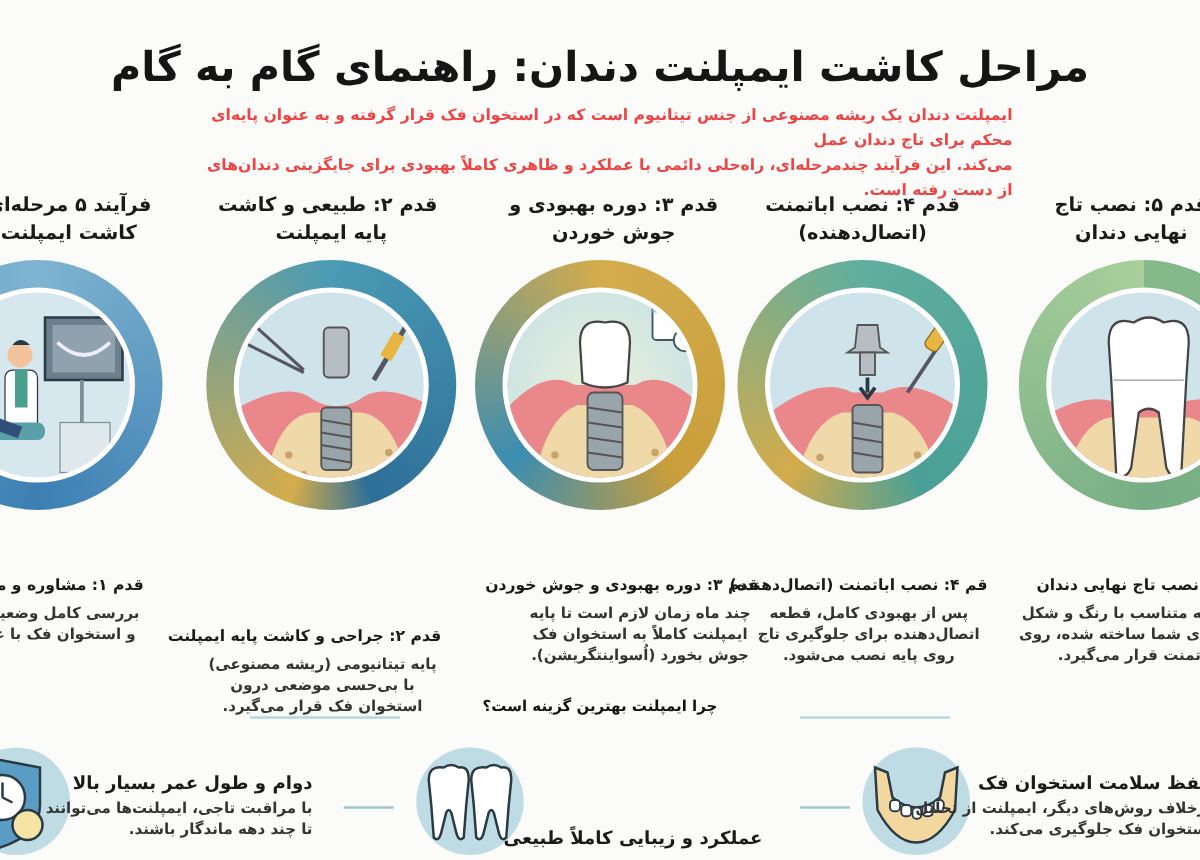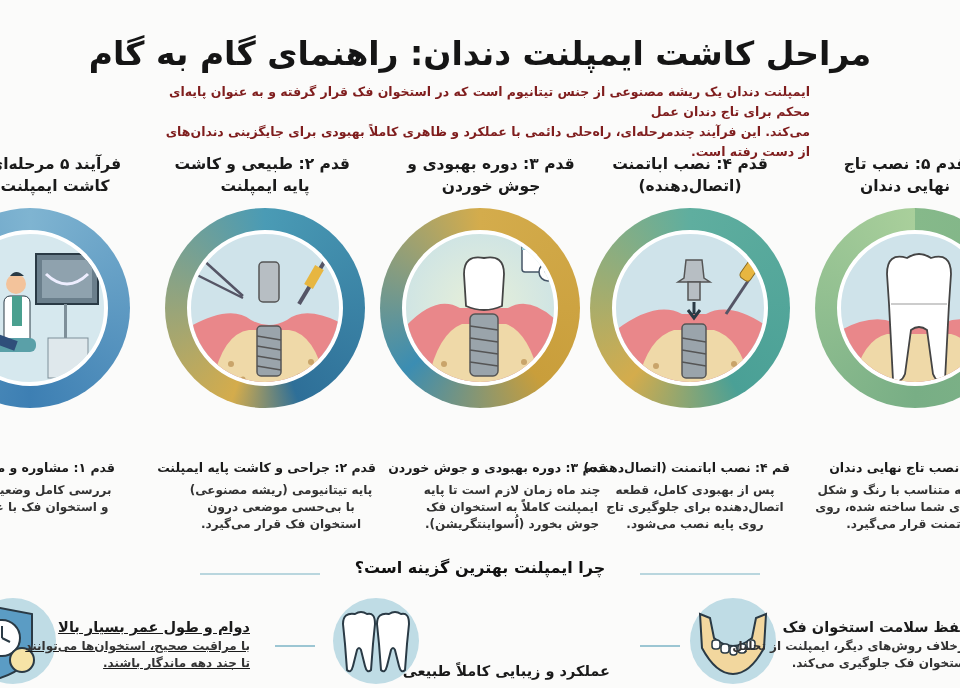--- a/index.html
+++ b/index.html
@@ -6,21 +6,21 @@
     html, body { width: 960px; height: 688px; overflow: hidden; background: #fbfbfa; }
     body { font-family: "DejaVu Sans", sans-serif; color: #1a1a1a; position: relative; }
     .rtl { direction: rtl; }
 
     .title {
       position: absolute; left: 0; top: 34px; width: 960px; text-align: center;
       font-size: 33px; font-weight: bold; color: #151515; letter-spacing: -0.5px;
     }
     .intro {
       position: absolute; left: 150px; top: 82px; width: 660px; text-align: right;
-      font-size: 12.5px; font-weight: bold; line-height: 20px; color: #7f1d1d;
+      font-size: 12.5px; font-weight: bold; line-height: 20px; color: #ef4444;
     }
 
     .step-title {
       position: absolute; top: 153px; text-align: center;
       font-size: 15.5px; font-weight: bold; line-height: 22px; color: #1a1a1a; white-space: nowrap;
     }
 
     .ring {
       position: absolute; border-radius: 50%;
       width: 200px; height: 200px; top: 208px;
@@ -31,21 +31,21 @@
     }
 
     .step-desc {
       position: absolute; top: 458px; text-align: right; width: 190px;
     }
     .step-desc .h { font-size: 12.5px; font-weight: bold; line-height: 20px; white-space: nowrap; }
     .step-desc .b { font-size: 12px; font-weight: bold; line-height: 17px; color: #333; margin-top: 4px; text-align: center; }
 
     .why-title {
       position: absolute; top: 558px; left: 0; width: 960px; text-align: center;
-      font-size: 16px; font-weight: bold; color: #111;
+      font-size: 12px; font-weight: bold; color: #111;
     }
     .why-line { position: absolute; top: 573px; height: 2px; background: #b9d6de; }
 
     .benefit { position: absolute; top: 598px; height: 88px; }
     .benefit .icon-circle {
       position: absolute; width: 86px; height: 86px; border-radius: 50%; background: #bfdce5; top: 0;
     }
     .benefit .text { position: absolute; top: 18px; text-align: right; direction: rtl; }
     .benefit .text .h { font-size: 14.5px; font-weight: bold; line-height: 22px; white-space: nowrap; }
     .benefit .text .b { font-size: 12px; font-weight: bold; line-height: 17px; color: #333; white-space: nowrap; }
@@ -176,21 +176,21 @@
       <path d="M46 40 Q46 18 66 24 Q78 16 90 24 Q110 18 110 40 L108 70 L104 146 Q96 150 92 140 L86 96 Q78 90 70 96 L64 140 Q60 150 52 146 L48 70 Z" fill="#fff" stroke="#444" stroke-width="1.8"></path>
       <path d="M50 70 L106 70" stroke="#999" stroke-width="1"></path>
     </svg>
   </div>
 </div>
 
 <div class="step-desc rtl" style="left:-75px;">
   <div class="h">قدم ۱: مشاوره و معاینه</div>
   <div class="b">بررسی کامل وضعیت دهان، لثه و استخوان فک با عکس‌برداری</div>
 </div>
-<div class="step-desc rtl" style="left:186px;">
+<div class="step-desc rtl" style="left:163px;margin-top:41px;">
   <div class="h">قدم ۲: جراحی و کاشت پایه ایمپلنت</div>
   <div class="b">پایه تیتانیومی (ریشه مصنوعی) با بی‌حسی موضعی درون استخوان فک قرار می‌گیرد.</div>
 </div>
 <div class="step-desc rtl" style="left:417px;">
   <div class="h">قدم ۳: دوره بهبودی و جوش خوردن</div>
   <div class="b">چند ماه زمان لازم است تا پایه ایمپلنت کاملاً به استخوان فک جوش بخورد (اُسواینتگریشن).</div>
 </div>
 <div class="step-desc rtl" style="left:600px;">
   <div class="h">قم ۴: نصب اباتمنت (اتصال‌دهنده)</div>
   <div class="b">پس از بهبودی کامل، قطعه اتصال‌دهنده برای جلوگیری تاج روی پایه نصب می‌شود.</div>
@@ -206,23 +206,23 @@
 
 <div class="benefit" style="left:0;width:320px;">
   <div class="icon-circle" style="left:-30px;">
     <svg width="86" height="86" viewBox="0 0 86 86">
       <path d="M30 10 L62 16 L62 46 Q62 70 30 80 Q2 70 2 46 L2 16 Z" fill="#5b9cc4" stroke="#2a3a45" stroke-width="2"></path>
       <circle cx="32" cy="40" r="18" fill="#fff" stroke="#2a3a45" stroke-width="2"></circle>
       <path d="M32 40 L32 28 M32 40 L40 44" stroke="#2a3a45" stroke-width="2"></path>
       <circle cx="52" cy="62" r="12" fill="#f6e3a6" stroke="#2a3a45" stroke-width="2"></circle>
     </svg>
   </div>
-  <div class="text" style="right:70px;text-decoration:underline;">
+  <div class="text" style="right:70px;">
     <div class="h">دوام و طول عمر بسیار بالا</div>
-    <div class="b">با مراقبت صحیح، استخوان‌ها می‌توانند</div>
+    <div class="b">با مراقبت تاجی، ایمپلنت‌ها می‌توانند</div>
     <div class="b">تا چند دهه ماندگار باشند.</div>
   </div>
 </div>
 <div class="sep" style="left:275px;width:40px;"></div>
 
 <div class="benefit" style="left:320px;width:320px;">
   <div class="icon-circle" style="left:13px;">
     <svg width="86" height="86" viewBox="0 0 86 86">
       <path d="M10 26 Q10 14 22 16 Q28 12 34 16 Q42 14 42 26 L40 46 L38 72 Q34 76 32 68 L28 52 Q26 48 24 52 L20 68 Q18 76 14 72 L12 46 Z" fill="#fff" stroke="#2a3a45" stroke-width="2"></path>
       <path d="M44 26 Q44 14 56 16 Q62 12 68 16 Q76 14 76 26 L74 46 L72 72 Q68 76 66 68 L62 52 Q60 48 58 52 L54 68 Q52 76 48 72 L46 46 Z" fill="#fff" stroke="#2a3a45" stroke-width="2"></path>

